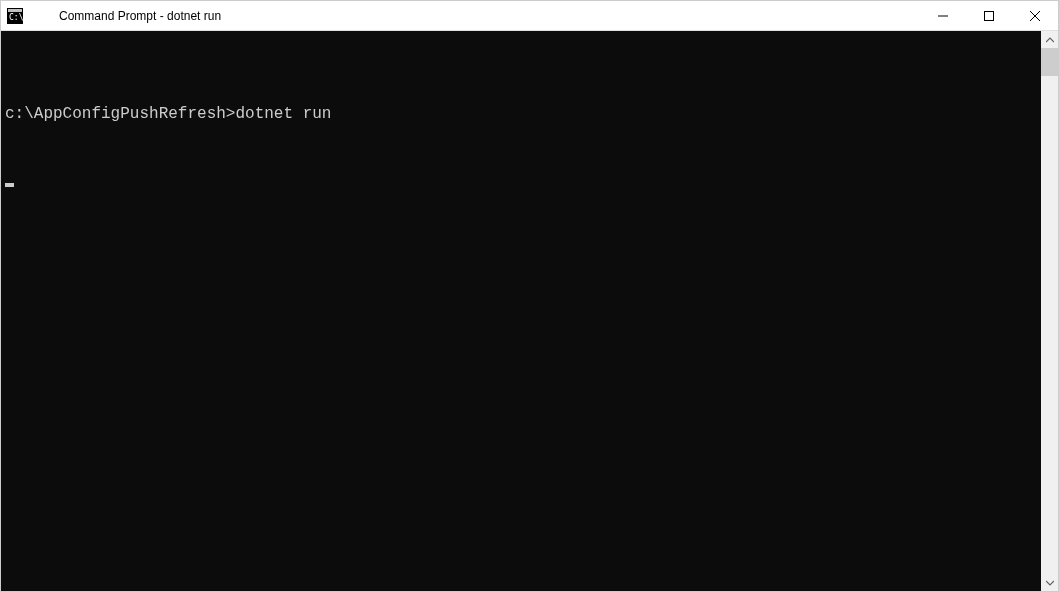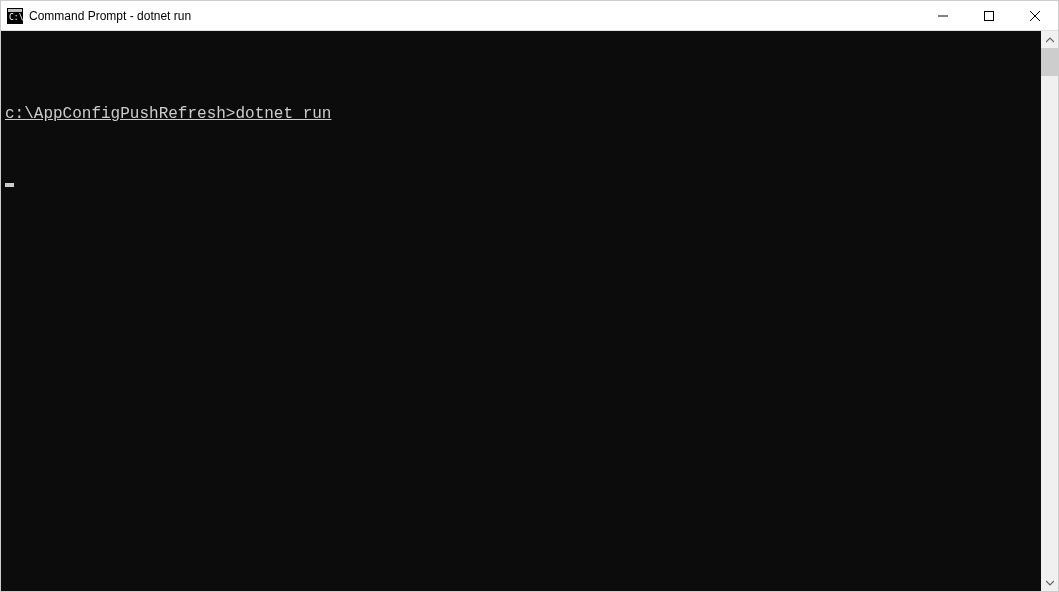--- a/index.html
+++ b/index.html
@@ -35,20 +35,21 @@
     .titlebar-icon svg {
       width: 16px;
       height: 16px;
     }
     .titlebar-title {
       font-size: 12px;
       color: #000000;
       flex: 1;
       white-space: nowrap;
       overflow: hidden;
+      margin-left: 30px;
     }
     .window-controls {
       display: flex;
       height: 100%;
     }
     .win-btn {
       width: 46px;
       height: 100%;
       display: flex;
       align-items: center;
@@ -73,21 +74,20 @@
       font-size: 16px;
       line-height: 1.35;
       color: #cccccc;
       padding: 8px 0 0 0;
       white-space: pre;
       overflow: hidden;
       position: relative;
     }
     .terminal-line {
       padding: 0 4px;
-      text-decoration: underline;
     }
     .prompt-line {
       margin-top: 22px;
     }
     .cursor {
       display: inline-block;
       width: 9px;
       height: 4px;
       background: #cccccc;
       margin-left: 0;

